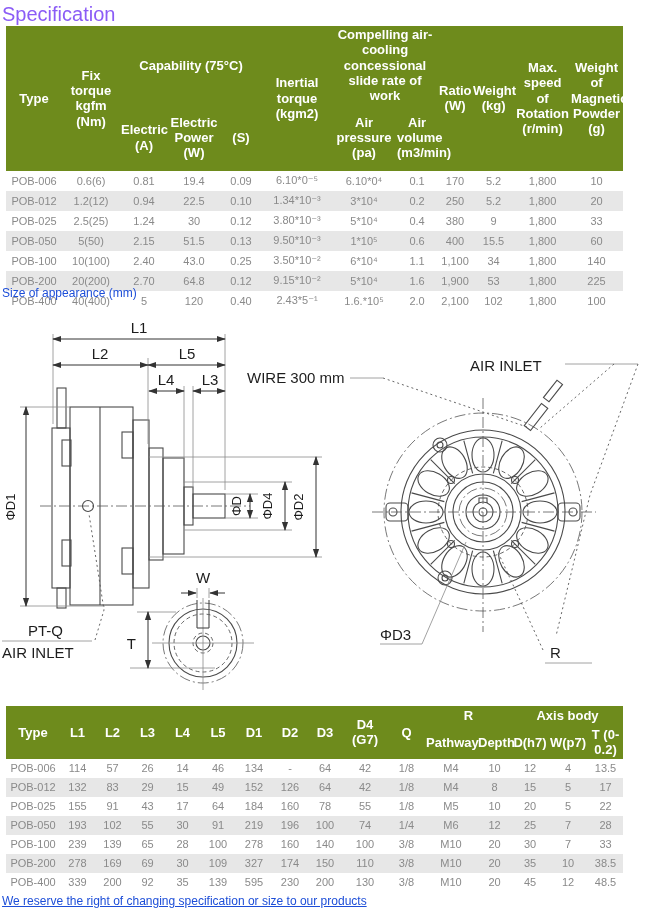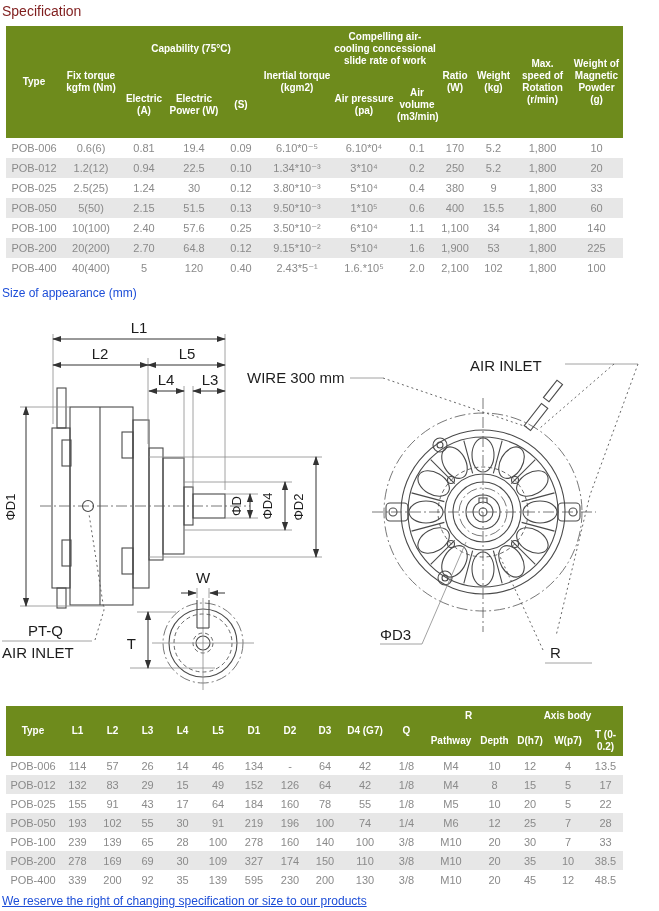--- a/index.html
+++ b/index.html
@@ -1,26 +1,26 @@
 <!DOCTYPE html>
 <html><head>
 <meta charset="utf-8">
 <style>
   html,body{margin:0;padding:0;}
   body{
     width:659px;height:911px;position:relative;background:#fff;
     font-family:"Liberation Sans","DejaVu Sans",sans-serif;overflow:hidden;
   }
-  .page-title{position:absolute;left:2px;top:3px;font-size:14px;color:#7f1d1d;}
+  .page-title{position:absolute;left:2px;top:3px;font-size:20px;color:#8b5cf6;}
   .note{position:absolute;left:2px;font-size:12px;color:#1d4ed8;}
   table{border-collapse:collapse;table-layout:fixed;position:absolute;left:6px;width:617px;}
   #spec-table{top:26px;}
   #size-table{top:706px;}
   thead th{
-    background:#6e8b1c;color:#fff;font-weight:bold;font-size:10px;
+    background:#6e8b1c;color:#fff;font-weight:bold;font-size:13px;
     line-height:1.18;padding:1px 1px;vertical-align:middle;text-align:center;
   }
   #spec-table thead tr:first-child{height:46px;}
   #spec-table thead tr:last-child{height:66px;}
   #size-table thead tr:first-child{height:20px;}
   #size-table thead tr:last-child{height:30px;}
   tbody td{
     font-size:11px;color:#8a8a8a;text-align:center;vertical-align:middle;
     height:20px;padding:0 1px;white-space:nowrap;
   }
@@ -130,21 +130,21 @@
         <td>0.6</td>
         <td>400</td>
         <td>15.5</td>
         <td>1,800</td>
         <td>60</td>
       </tr>
       <tr>
         <td>POB-100</td>
         <td>10(100)</td>
         <td>2.40</td>
-        <td>57.6</td>
+        <td>43.0</td>
         <td>0.25</td>
         <td>3.50*10⁻²</td>
         <td>6*10⁴</td>
         <td>1.1</td>
         <td>1,100</td>
         <td>34</td>
         <td>1,800</td>
         <td>140</td>
       </tr>
       <tr>

